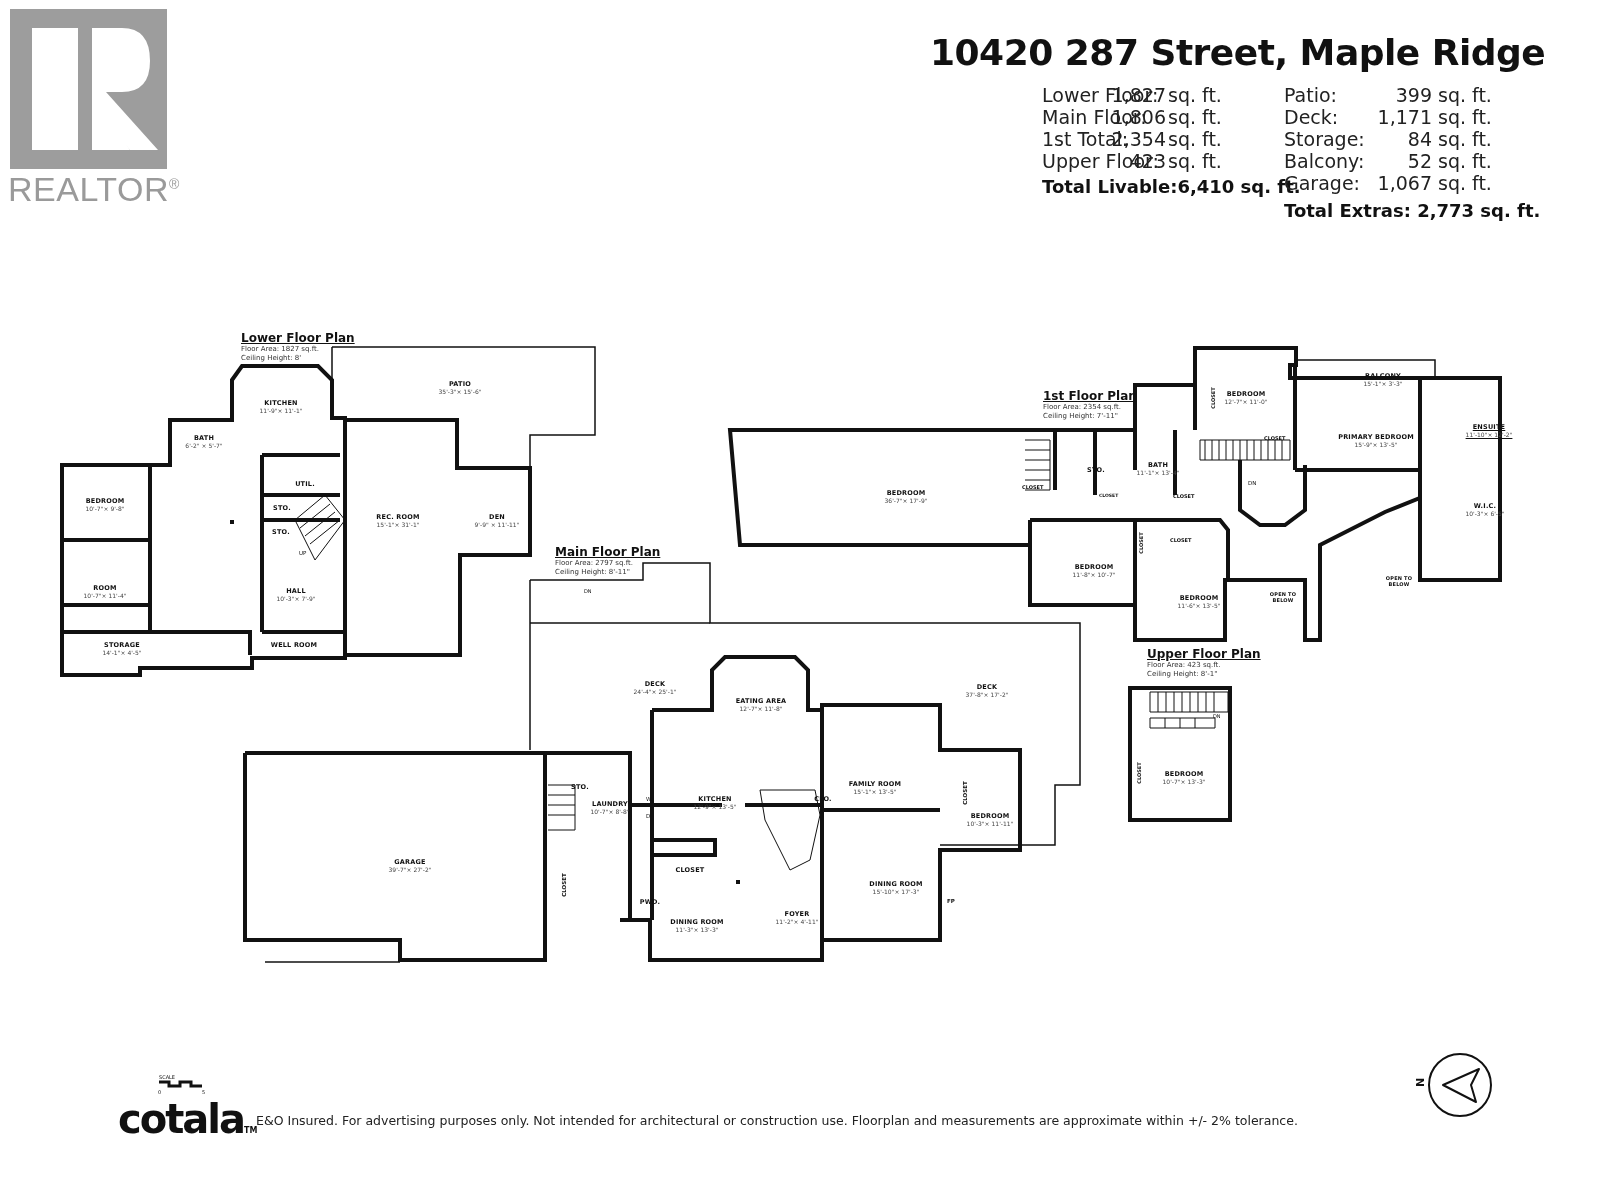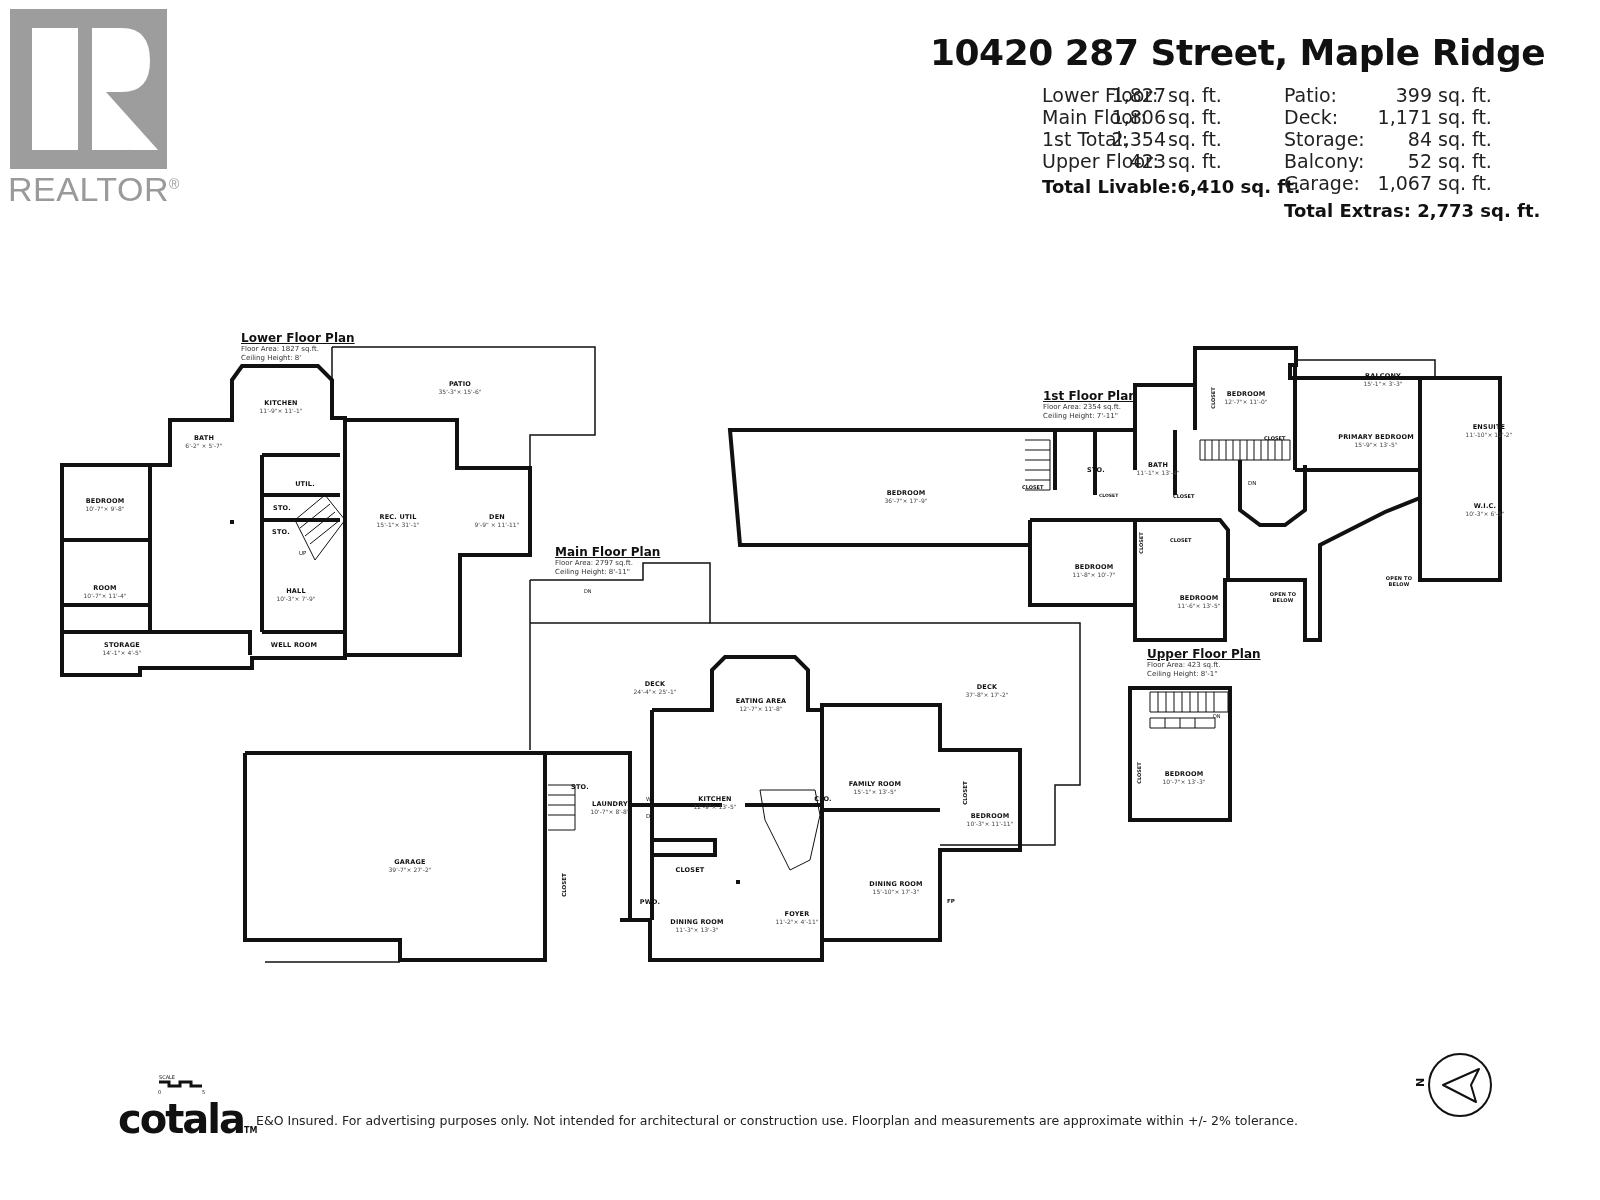--- a/index.html
+++ b/index.html
@@ -195,21 +195,21 @@
     <span class="n">STO.</span>
   </div>
 <div class="abs room" style="left:281px;top:528px;">
     <span class="n">STO.</span>
   </div>
 <div class="abs room" style="left:105px;top:497px;">
     <span class="n">BEDROOM</span>
     <span class="d">10'-7"× 9'-8"</span>
   </div>
 <div class="abs room" style="left:398px;top:513px;">
-    <span class="n">REC. UTIL</span>
+    <span class="n">REC. ROOM</span>
     <span class="d">15'-1"× 31'-1"</span>
   </div>
 <div class="abs room" style="left:497px;top:513px;">
     <span class="n">DEN</span>
     <span class="d">9'-9" × 11'-11"</span>
   </div>
 <div class="abs room" style="left:105px;top:584px;">
     <span class="n">ROOM</span>
     <span class="d">10'-7"× 11'-4"</span>
   </div>
@@ -315,21 +315,21 @@
     <span class="n">STO.</span>
   </div>
 <div class="abs room" style="left:1158px;top:461px;">
     <span class="n">BATH</span>
     <span class="d">11'-1"× 13'-4"</span>
   </div>
 <div class="abs room" style="left:1376px;top:433px;">
     <span class="n">PRIMARY BEDROOM</span>
     <span class="d">15'-9"× 13'-5"</span>
   </div>
-<div class="abs room" style="left:1489px;top:423px;">
+<div class="abs room" style="left:1489px;top:423px;text-decoration:underline;">
     <span class="n">ENSUITE</span>
     <span class="d">11'-10"× 12'-2"</span>
   </div>
 <div class="abs room" style="left:1485px;top:502px;">
     <span class="n">W.I.C.</span>
     <span class="d">10'-3"× 6'-5"</span>
   </div>
 <div class="abs room" style="left:1094px;top:563px;">
     <span class="n">BEDROOM</span>
     <span class="d">11'-8"× 10'-7"</span>

